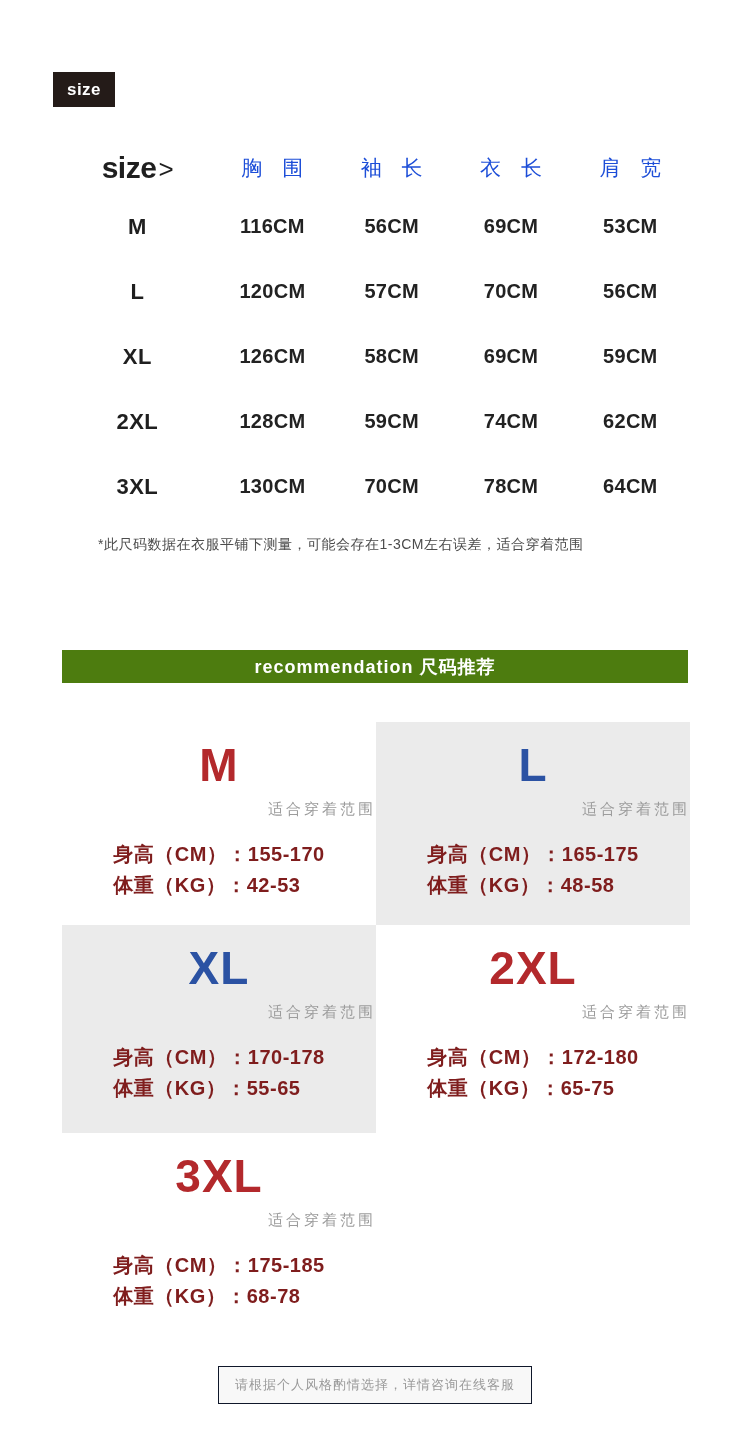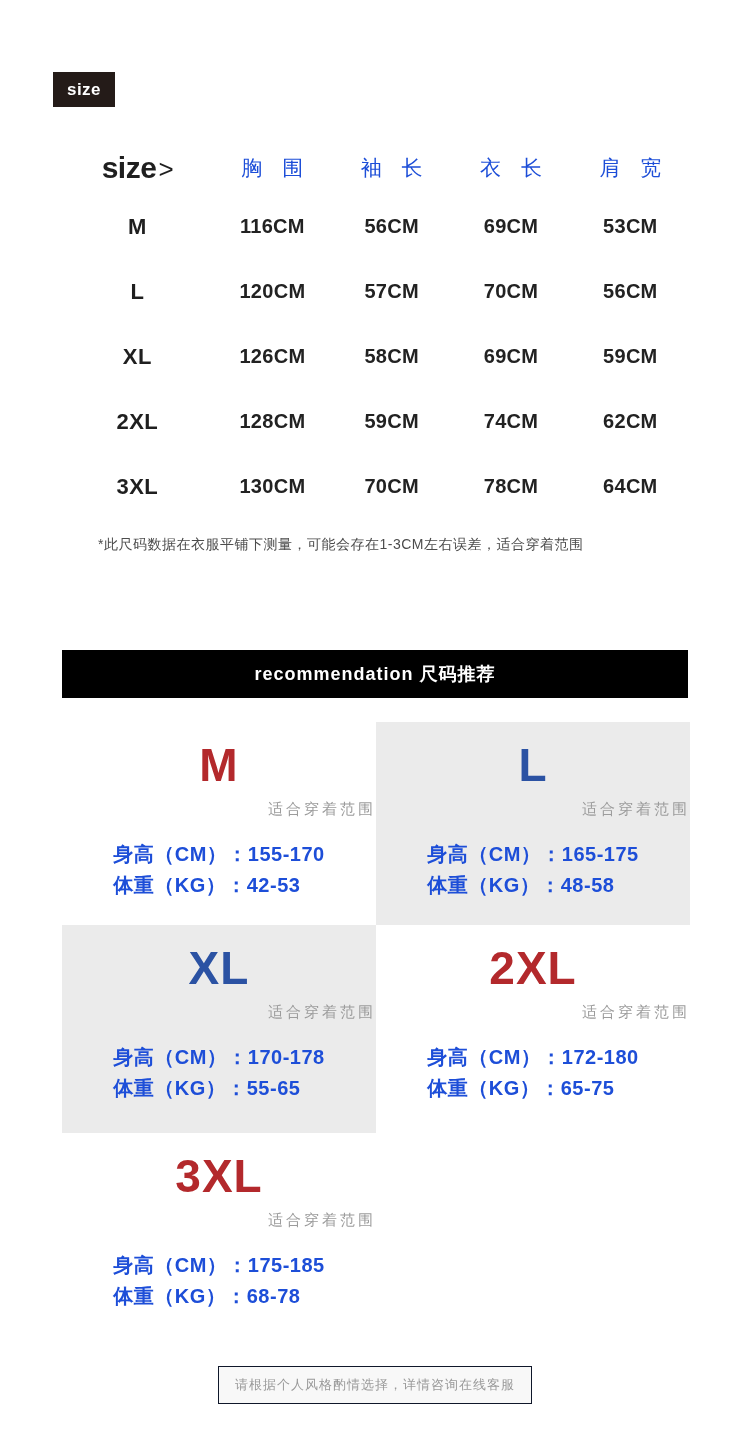--- a/index.html
+++ b/index.html
@@ -18,33 +18,33 @@
   .cell{text-align:center;}
   .size-title{font-size:30px;font-weight:800;letter-spacing:-.5px;color:#1f1f1f;text-align:center;}
   .size-title .arrow{font-weight:400;font-size:26px;margin-left:2px;}
   .col-head{font-size:21px;letter-spacing:7px;color:#1d4ed8;padding-left:7px;}
   .row-size{font-size:22px;font-weight:800;color:#1f1f1f;letter-spacing:.5px;}
   .row-val{font-size:20px;font-weight:700;color:#222;letter-spacing:.3px;}
 
   .measure-note{position:absolute;left:98px;top:536px;font-size:14px;color:#4c4c4c;letter-spacing:.5px;}
 
   
-  .reco-banner{position:absolute;left:62px;top:650px;width:626px;height:48px;background:#000000;
+  .reco-banner{position:absolute;left:62px;top:650px;width:626px;height:33px;background:#4d7c0f;
     color:#fff;display:flex;align-items:center;justify-content:center;font-size:18px;font-weight:700;letter-spacing:1px;}
 
   
   .cards{position:absolute;left:62px;top:722px;width:628px;display:grid;
     grid-template-columns:1fr 1fr;grid-template-rows:203px 208px 207px;}
   .card{text-align:center;padding-top:20px;box-sizing:border-box;}
   .card.gray{background:#ebebeb;}
   .card-letter{font-size:46px;font-weight:800;line-height:1;letter-spacing:1px;}
   .card-letter.red{color:#b3292c;}
   .card-letter.blue{color:#2b52a3;}
   .card-sub{margin-top:12px;color:#9c9c9c;font-size:15px;letter-spacing:3px;text-align:right;}
-  .card-ranges{margin-top:20px;display:inline-block;text-align:left;font-size:20px;font-weight:700;color:#1d4ed8;line-height:31px;letter-spacing:.5px;}
+  .card-ranges{margin-top:20px;display:inline-block;text-align:left;font-size:20px;font-weight:700;color:#7f1d1d;line-height:31px;letter-spacing:.5px;}
 
   
   .footer-note{position:absolute;left:50%;top:1366px;transform:translateX(-50%);
     background:#f8f8f8;border:1px solid #0f172a;color:#999;font-size:13px;letter-spacing:1px;
     padding:9px 16px;white-space:nowrap;}
 </style>
 </head>
 <body>
 
 <div class="page">

